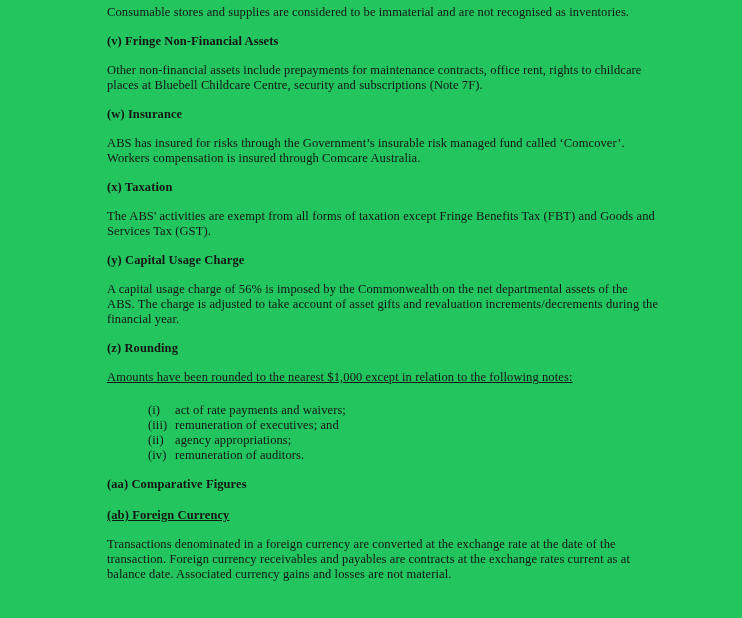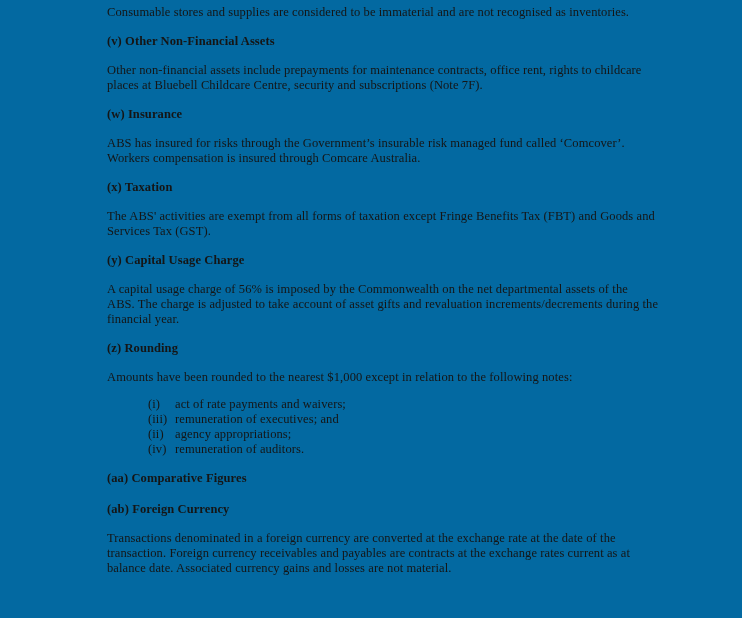--- a/index.html
+++ b/index.html
@@ -4,21 +4,21 @@
 <style>
   html, body {
     margin: 0;
     padding: 0;
     background: #ffffff;
   }
   .page {
     position: relative;
     width: 742px;
     height: 618px;
-    background: #0369a1;
+    background: #22c55e;
     overflow: hidden;
     box-sizing: border-box;
     padding: 5px 40px 0 107px;
     font-family: "Liberation Serif", "DejaVu Serif", serif;
     color: #151515;
   }
   .doc {
     font-size: 12.5px;
     line-height: 15px;
     letter-spacing: 0.1px;
@@ -26,24 +26,26 @@
   .para {
     margin: 0 0 14px 0;
     white-space: pre;
   }
   .heading {
     margin: 0 0 14px 0;
     font-weight: bold;
     white-space: pre;
   }
   .para.no-gap {
-    margin-bottom: 12px;
+    margin-bottom: 18px;
+    text-decoration: underline;
   }
   .heading.extra-top {
     margin-top: 16px;
+    text-decoration: underline;
   }
   .note-list {
     margin: 0 0 14px 41px;
   }
   .note-list .row {
     display: flex;
     line-height: 15px;
   }
   .note-list .marker {
     width: 27px;
@@ -51,21 +53,21 @@
   }
 </style>
 </head>
 <body>
 
 <div class="page">
   <div class="doc">
 
     <p class="para">Consumable stores and supplies are considered to be immaterial and are not recognised as inventories.</p>
 
-    <p class="heading">(v) Other Non-Financial Assets</p>
+    <p class="heading">(v) Fringe Non-Financial Assets</p>
     <p class="para">Other non-financial assets include prepayments for maintenance contracts, office rent, rights to childcare
 places at Bluebell Childcare Centre, security and subscriptions (Note 7F).</p>
 
     <p class="heading">(w) Insurance</p>
     <p class="para">ABS has insured for risks through the Government’s insurable risk managed fund called ‘Comcover’.
 Workers compensation is insured through Comcare Australia.</p>
 
     <p class="heading">(x) Taxation</p>
     <p class="para">The ABS' activities are exempt from all forms of taxation except Fringe Benefits Tax (FBT) and Goods and
 Services Tax (GST).</p>

